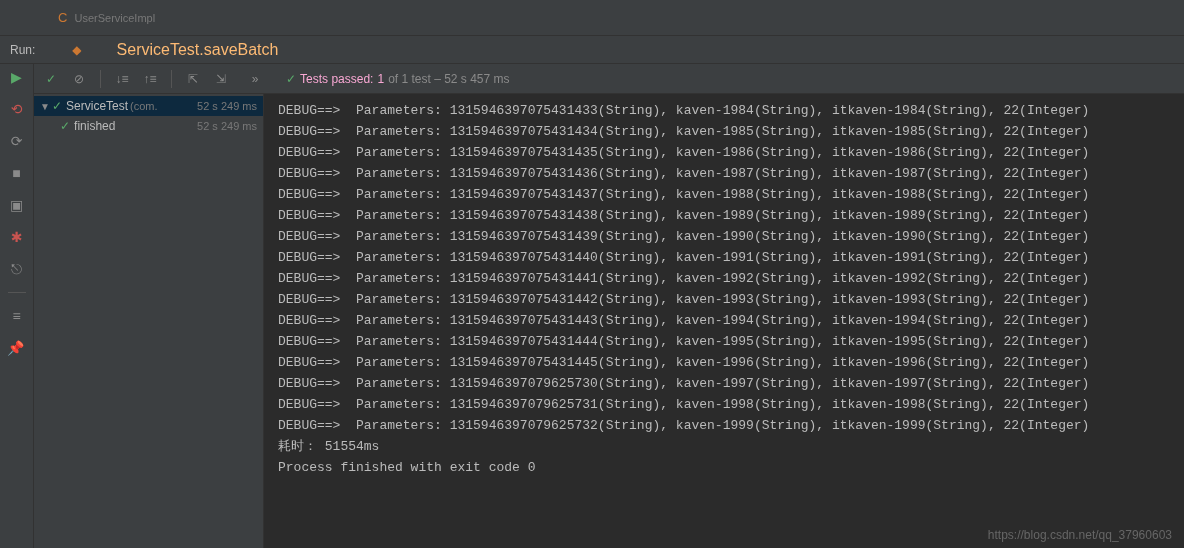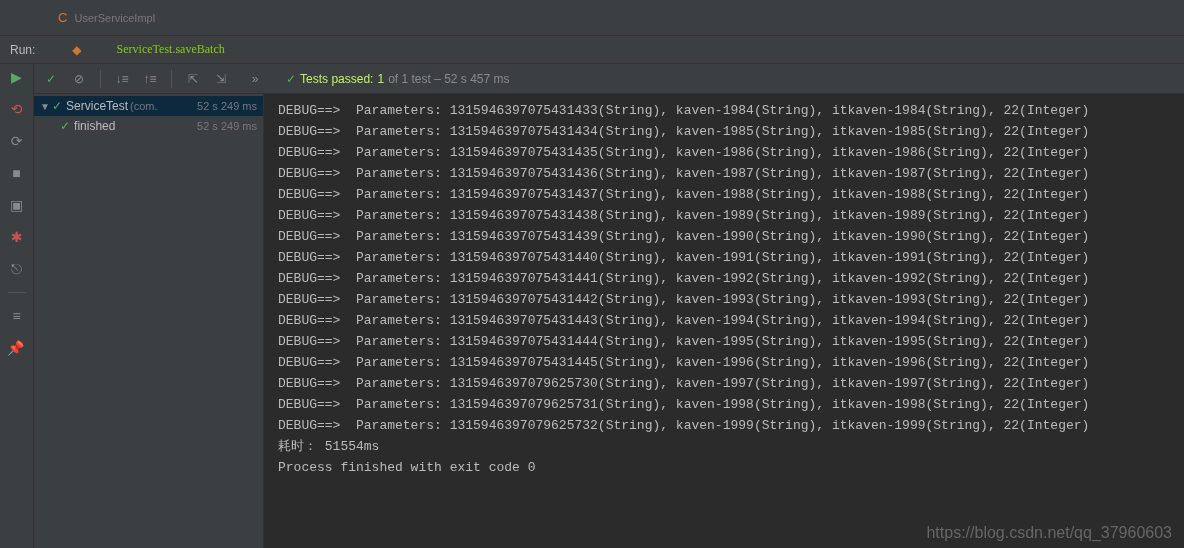--- a/index.html
+++ b/index.html
@@ -31,21 +31,21 @@
   .toolbar-row {
     height: 28px;
     background: #3c3f41;
     border-bottom: 1px solid #323232;
     display: flex;
     align-items: center;
     padding: 0 4px;
     gap: 31px;
   }
   .run-label { color: #bbbbbb; font-size: 12px; margin: 0 6px; }
-  .breadcrumb-item { color: #84cc16; font-size: 12px; font-family: Liberation Serif, serif; }
+  .breadcrumb-item { color: #fdba74; font-size: 16px; }
   .main-area {
     display: flex;
     height: calc(100% - 52px);
   }
   .left-gutter {
     width: 34px;
     background: #3c3f41;
     border-right: 1px solid #323232;
     display: flex;
     flex-direction: column;
@@ -79,21 +79,21 @@
     height: 22px;
     display: flex;
     align-items: center;
     justify-content: center;
     color: #8a8a8a;
     border-radius: 3px;
   }
   .check-green { color: #59a869; }
   .sep { width: 1px; height: 18px; background: #555; margin: 0 4px; }
   .test-status { display: flex; align-items: center; gap: 4px; margin-left: 14px; color: #8a8a8a; font-size: 12px; }
-  .test-status .passed { color: #bef264; }
+  .test-status .passed { color: #f9a8d4; }
   .body-row { flex: 1; display: flex; overflow: hidden; }
   .tree-panel {
     width: 230px;
     background: #3c3f41;
     border-right: 1px solid #323232;
     padding-top: 2px;
     font-size: 12px;
   }
   .tree-item {
     display: flex;
@@ -119,21 +119,21 @@
     padding: 6px 14px;
     overflow: auto;
     white-space: pre;
   }
   .console-line { white-space: pre; }
   .watermark {
     position: absolute;
     right: 12px;
     bottom: 6px;
     color: #666;
-    font-size: 16px;
+    font-size: 12px;
     font-family: Arial, sans-serif;
   }
 </style>
 </head>
 <body>
 
 <div class="top-bar">
   <span style="margin-left:50px; color:#787878;">
     <span class="breadcrumb-icon">C</span>
     <span>UserServiceImpl</span>

